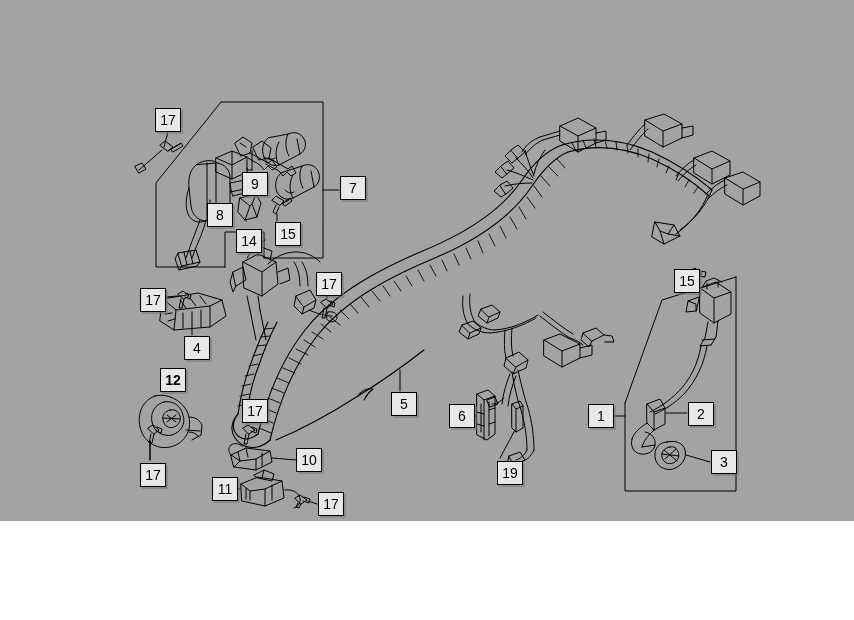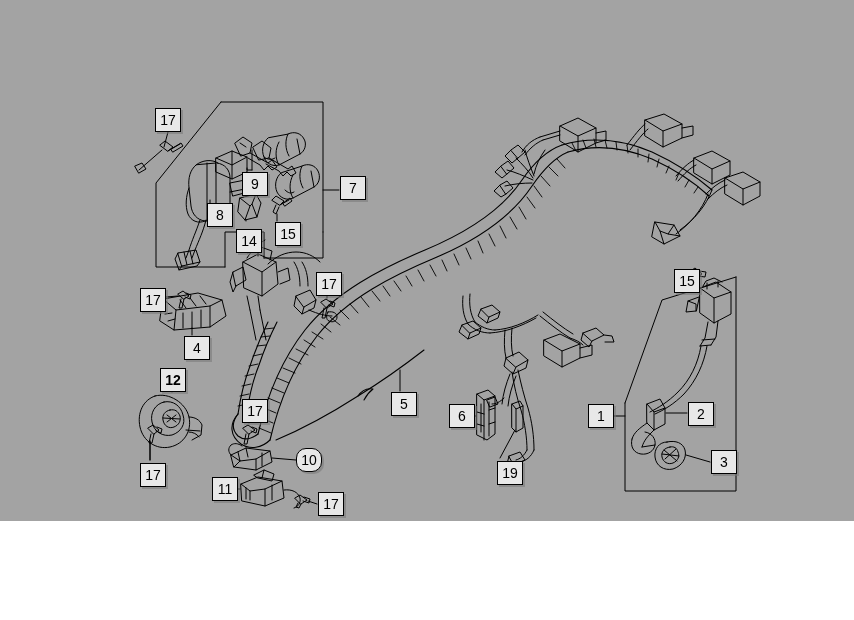--- a/index.html
+++ b/index.html
@@ -513,18 +513,18 @@
   <div class="callout" style="left:140px; top:288px;">17</div>
   <div class="callout" style="left:184px; top:336px;">4</div>
   <div class="callout" style="left:160px; top:368px;font-weight:bold;">12</div>
   <div class="callout" style="left:391px; top:392px;">5</div>
   <div class="callout" style="left:242px; top:399px;">17</div>
   <div class="callout" style="left:588px; top:404px;">1</div>
   <div class="callout" style="left:449px; top:404px;">6</div>
   <div class="callout" style="left:688px; top:402px;">2</div>
   <div class="callout" style="left:711px; top:450px;">3</div>
   <div class="callout" style="left:140px; top:463px;">17</div>
-  <div class="callout" style="left:296px; top:448px;border-radius:10px;">10</div>
+  <div class="callout" style="left:296px; top:448px;">10</div>
   <div class="callout" style="left:212px; top:477px;text-align:center;">11</div>
   <div class="callout" style="left:497px; top:461px;">19</div>
   <div class="callout" style="left:318px; top:492px;">17</div>
 
 </div>
 
 </body></html>

